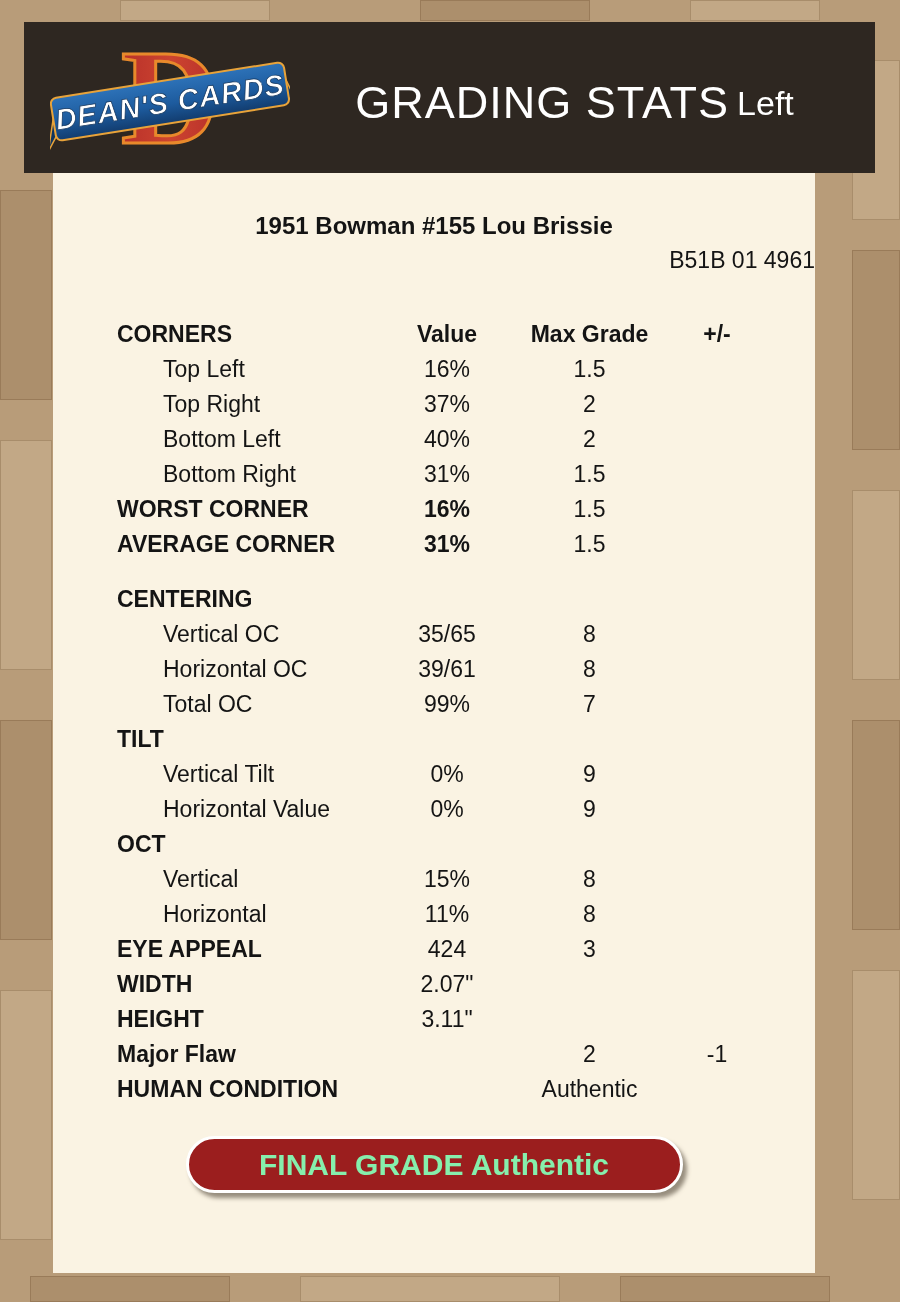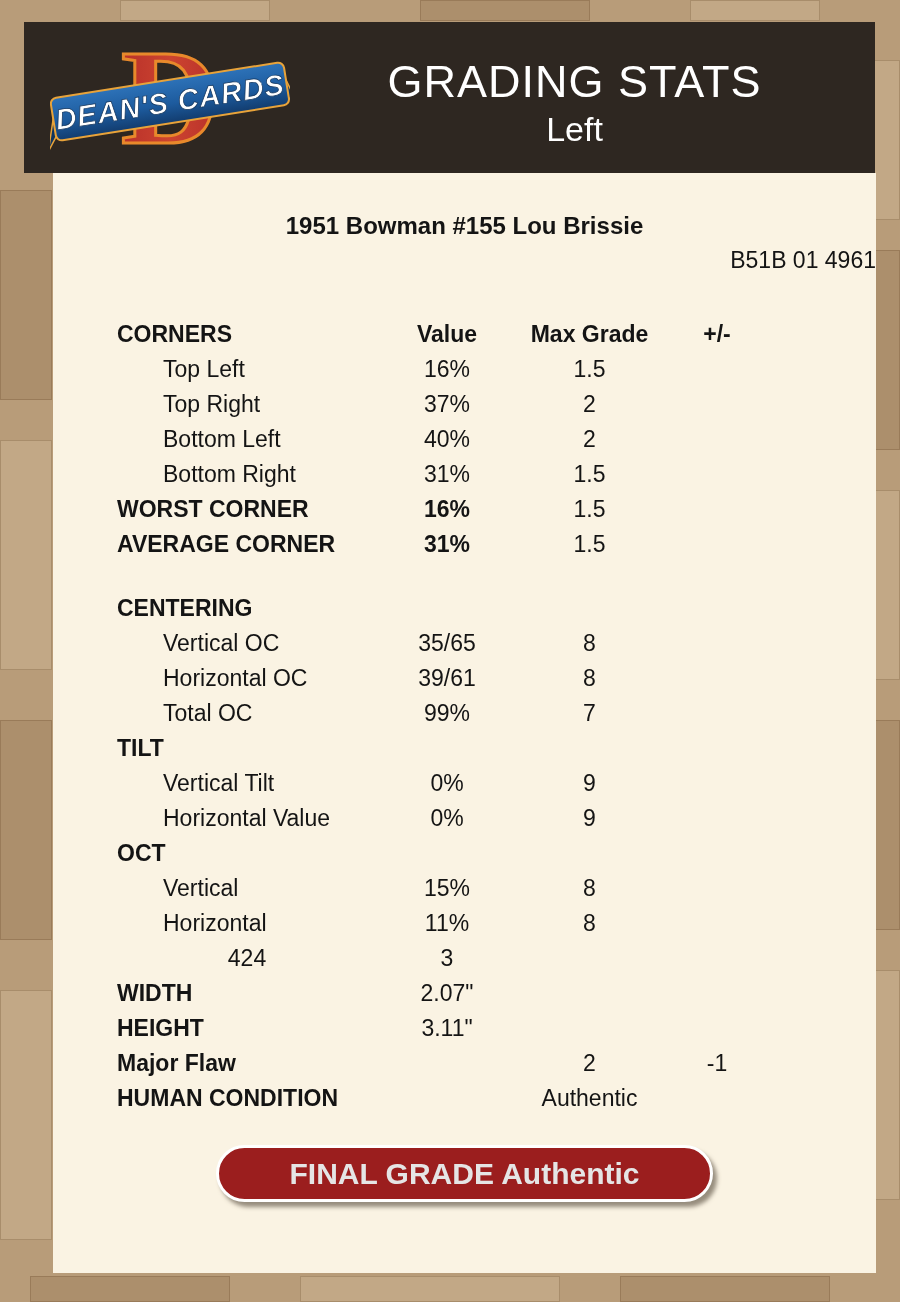--- a/index.html
+++ b/index.html
@@ -18,50 +18,50 @@
   .bg-card.dark { background:rgba(130,100,65,0.22); }
 
   
   .header {
     position:absolute; left:24px; top:22px; width:851px; height:151px;
     background:#2e2721;
   }
   .logo { position:absolute; left:26px; top:8px; width:240px; height:135px; }
   .header-titles {
     position:absolute; left:250px; right:0; top:0; height:100%;
-    display:flex; flex-direction:column; align-items:center; justify-content:center;
+    display:flex; flex-direction:row; align-items:center; justify-content:center;
     padding-top:10px; gap:8px; color:#ffffff;
   }
   .page-title { font-size:45px; letter-spacing:1px; line-height:1; }
   .page-subtitle { font-size:34px; line-height:1; }
 
   
   .panel {
-    position:absolute; left:53px; top:173px; width:823px; height:1100px;
+    position:absolute; left:53px; top:173px; width:762px; height:1100px;
     background:#faf3e3;
   }
   .card-title { padding-top:38px; text-align:center; font-size:24px; font-weight:bold; line-height:30px; }
   .card-serial { margin-top:4px; text-align:right; font-size:23px; line-height:30px; }
 
   .table { margin-top:42px; }
   .row {
     display:grid; grid-template-columns:260px 140px 145px 110px;
     padding-left:64px; height:35px; align-items:center; font-size:23px;
   }
   .row .c2, .row .c3, .row .c4 { text-align:center; }
   .hdr .c1, .hdr .c2, .hdr .c3, .hdr .c4 { font-weight:bold; }
   .bold { font-weight:bold; }
   .ind { padding-left:46px; }
-  .gap { margin-top:29px; }
+  .gap { margin-top:20px; }
 
   .final-grade {
     margin:29px auto 0; width:497px; height:57px;
     background:#9b1e1e; border:3px solid #ffffff; border-radius:29px;
     display:flex; align-items:center; justify-content:center;
-    color:#e5e5e5; font-size:30px; font-weight:bold;
+    color:#86efac; font-size:30px; font-weight:bold;
     box-shadow:4px 5px 4px rgba(125,115,100,0.8);
     cursor:default;
   }
 </style>
 </head>
 <body>
 
 <div class="page">
 
   <div class="bg-card" style="left:120px; top:0; width:150px; height:21px;"></div>
@@ -210,20 +210,21 @@
         <span class="c3">8</span>
         <span class="c4"></span>
       </div>
       <div class="row">
         <span class="c1 ind">Horizontal</span>
         <span class="c2">11%</span>
         <span class="c3">8</span>
         <span class="c4"></span>
       </div>
       <div class="row">
+        <span class="c1 bold">EYE APPEAL</span>
         <span class="c2">424</span>
         <span class="c3">3</span>
         <span class="c4"></span>
       </div>
       <div class="row">
         <span class="c1 bold">WIDTH</span>
         <span class="c2">2.07"</span>
         <span class="c3"></span>
         <span class="c4"></span>
       </div>

